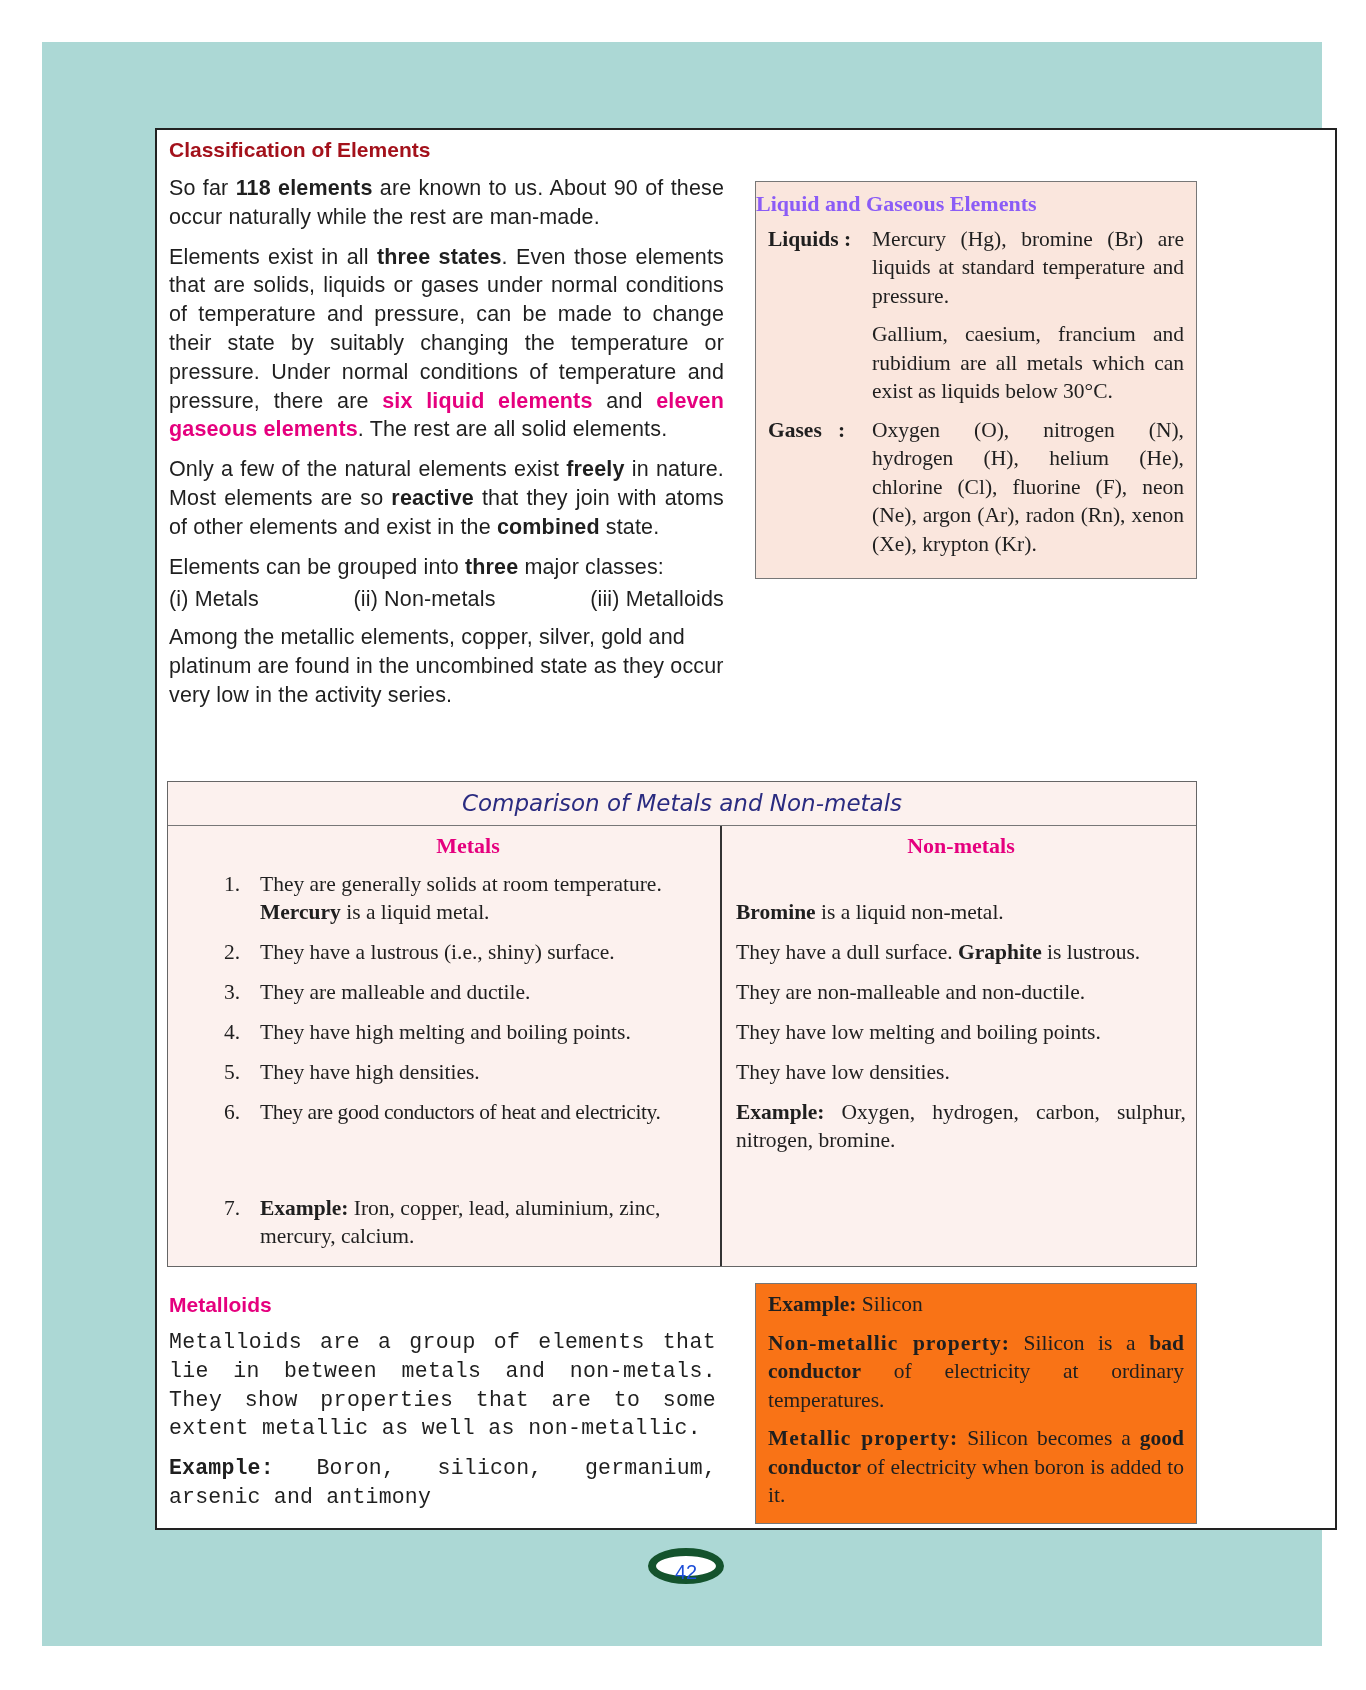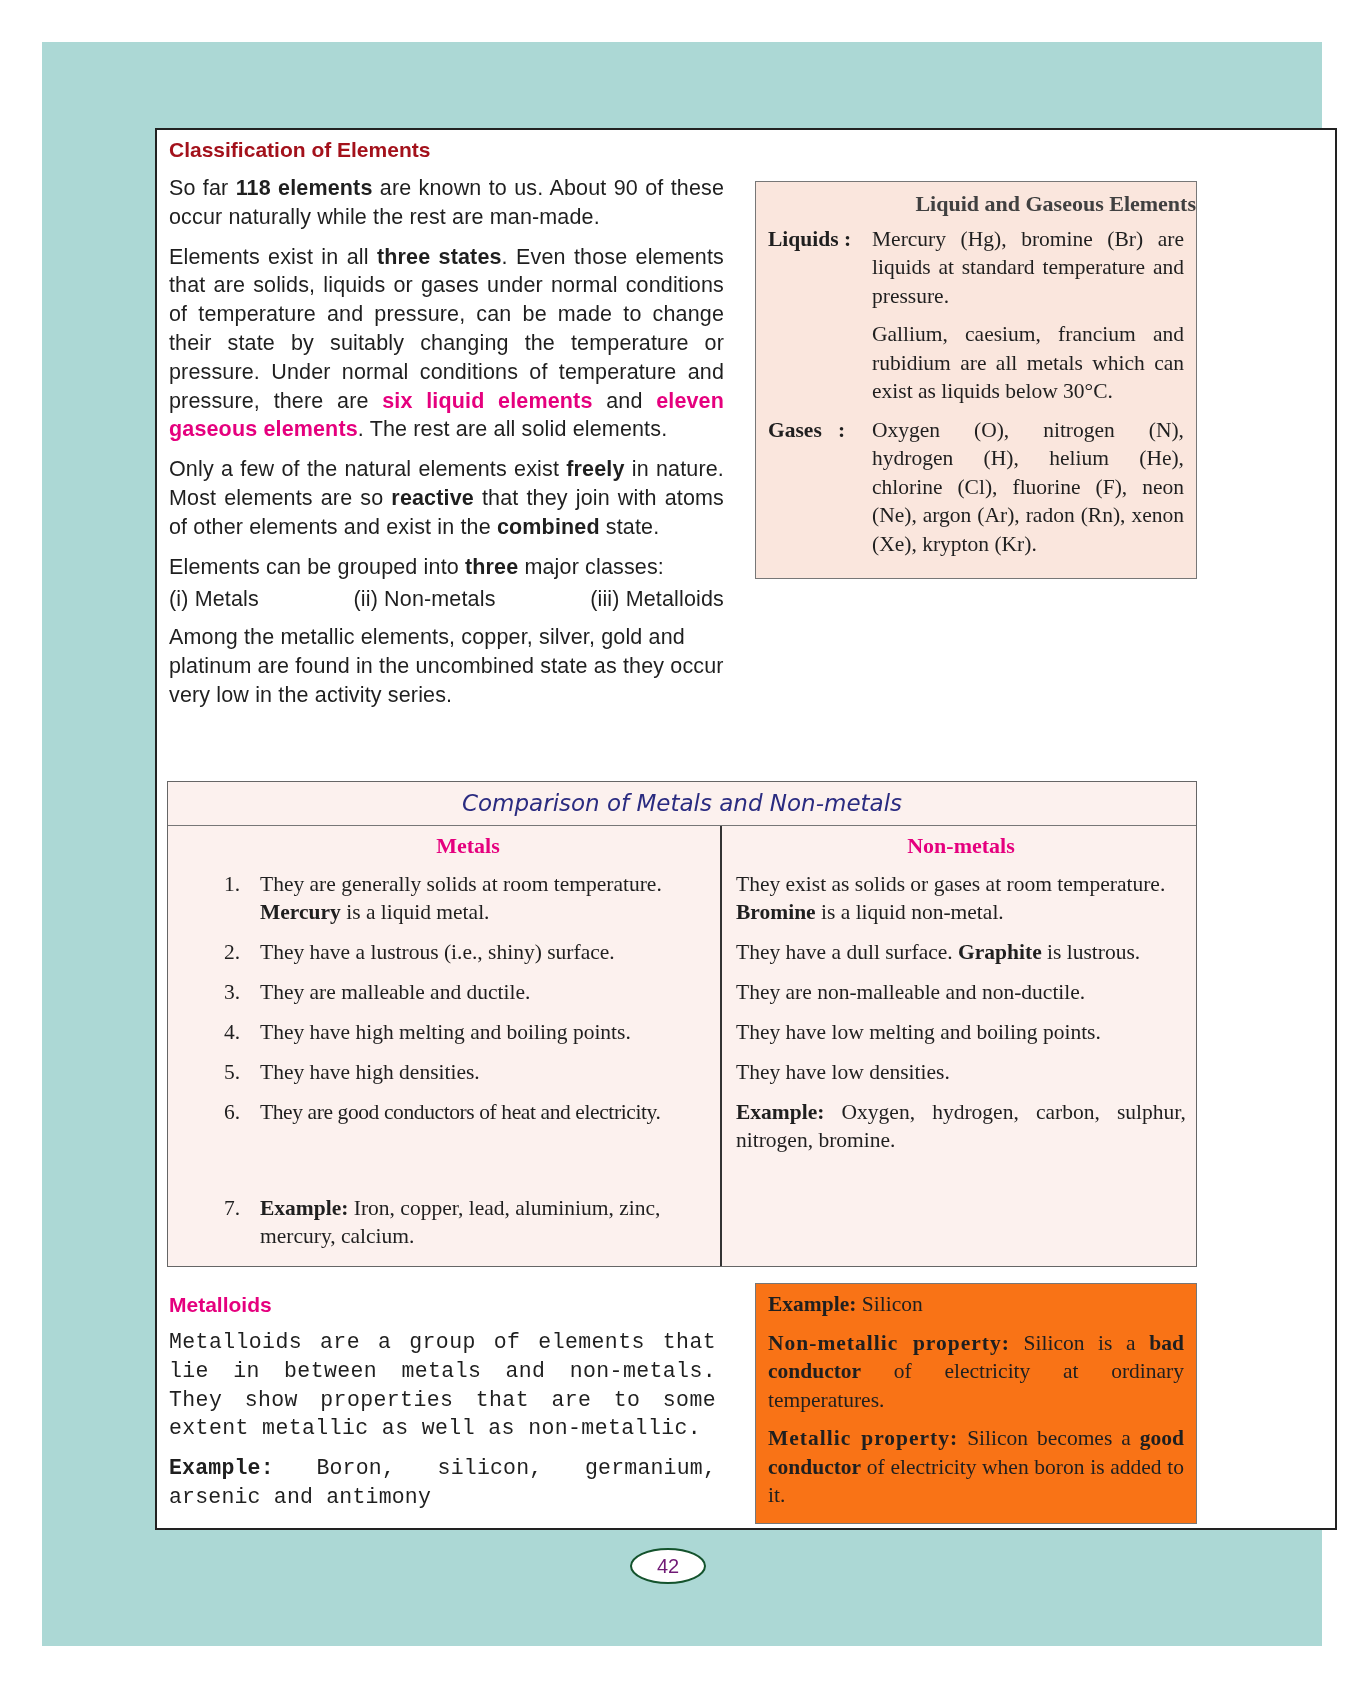--- a/index.html
+++ b/index.html
@@ -8,42 +8,42 @@
   .page { position:absolute; left:155px; top:128px; width:1182px; height:1402px; background:#ffffff; border:2px solid #222; box-sizing:border-box; }
   .sans { font-family:"Liberation Sans", sans-serif; color:#1f1f1f; }
   .serif { font-family:"Liberation Serif", serif; color:#1f1f1f; }
   .h-red { position:absolute; left:12px; top:8px; font-size:21px; font-weight:bold; color:#a3111b; }
   .leftcol { position:absolute; left:12px; top:44px; width:555px; font-size:21.5px; line-height:28.8px; }
   .leftcol p { margin:0 0 11px 0; text-align:justify; letter-spacing:0.15px; }
   .pink { color:#e5007e; font-weight:bold; }
   b { font-weight:bold; }
   .classes { display:flex; justify-content:space-between; margin:0 0 9px 0 !important; }
   .lbox { position:absolute; left:598px; top:51px; width:442px; height:398px; background:#fae6dd; border:1.5px solid #777; box-sizing:border-box; font-size:21.5px; line-height:28.5px; }
-  .lbox .title { text-align:right; color:#404040; font-weight:bold; margin-top:8px; margin-bottom:6px; font-size:22px; }
+  .lbox .title { text-align:left; color:#8b5cf6; font-weight:bold; margin-top:8px; margin-bottom:6px; font-size:22px; }
   .lrow { display:flex; padding:0 12px 0 12px; }
   .lrow .lab { width:104px; font-weight:bold; flex:none; }
   .lrow .txt { flex:1; text-align:justify; }
   .lrow .txt p { margin:0 0 10px 0; }
   .table { position:absolute; left:10px; top:651px; width:1030px; height:486px; background:#fcf1ee; border:1.5px solid #666; box-sizing:border-box; }
   .ttitle { height:43px; border-bottom:1.5px solid #777; text-align:center; font-family:"DejaVu Sans", sans-serif; font-style:italic; color:#2a2b80; font-size:23px; line-height:43px; }
   .tcols { display:flex; height:440px;padding-left:36px; }
   .tcol { box-sizing:border-box; font-size:21.5px; line-height:28px; }
   .tcol.left { width:518px; border-right:2px solid #333; padding:6px 8px 0 20px; }
   .tcol.right { flex:1; padding:6px 10px 0 14px; }
   .thead { text-align:center; color:#e5007e; font-weight:bold; font-size:22px; margin-bottom:10px; }
   .mrow { display:flex; margin-bottom:12px; }
   .mrow .num { width:36px; flex:none; }
   .mrow .t { flex:1; }
   .nrow { margin-bottom:12px; text-align:justify; }
   .metal-h { position:absolute; left:12px; top:1163px; font-size:21px; font-weight:bold; color:#e5007e; }
   .metal-p { position:absolute; left:12px; top:1198px; width:555px; font-size:21.5px; line-height:28.8px; }
   .metal-p p { margin:0 8px 11px 0; text-align:justify; letter-spacing:0.4px;font-family:Liberation Mono, monospace; }
   .sbox { position:absolute; left:598px; top:1153px; width:442px; height:241px; background:#f97316; border:1.5px solid #777; box-sizing:border-box; padding:6px 12px 0 12px; font-size:21.5px; line-height:28.5px; }
   .sbox p { margin:0 0 10px 0; text-align:justify; }
-  .pnum { position:absolute; left:630px; top:1548px; width:76px; height:36px; border:2px solid #14532d; border-radius:50%; background:#fff; box-sizing:border-box; text-align:center; line-height:32px; font-family:"Liberation Sans", sans-serif; font-size:20px; color:#701a75; }
+  .pnum { position:absolute; left:648px; top:1548px; width:76px; height:36px; border:8px solid #14532d; border-radius:50%; background:#fff; box-sizing:border-box; text-align:center; line-height:32px; font-family:"Liberation Sans", sans-serif; font-size:20px; color:#1d4ed8; }
 </style>
 </head>
 <body>
 
 <div class="teal"></div>
 
 <div class="page">
 
   <div class="h-red sans">Classification of Elements</div>
 
@@ -106,21 +106,21 @@
             <span class="num">6.</span>
             <span class="t" style="letter-spacing:-0.4px;">They are good conductors of heat and electricity.</span>
           </div>
         <div class="mrow">
             <span class="num">7.</span>
             <span class="t"><b>Example:</b><span> Iron, copper, lead, aluminium, zinc, mercury, calcium.</span></span>
           </div>
       </div>
       <div class="tcol right">
         <div class="thead">Non-metals</div>
-        <div class="nrow"><span>They exist as solids or gases at room temperature.</span><br><b>Bromine</b><span> is a liquid non-metal.</span></div>
+        <div class="nrow"><br><b>Bromine</b><span> is a liquid non-metal.</span></div>
         <div class="nrow"><span>They have a dull surface. </span><b>Graphite</b><span> is lustrous.</span></div>
         <div class="nrow">They are non-malleable and non-ductile.</div>
         <div class="nrow">They have low melting and boiling points.</div>
         <div class="nrow">They have low densities.</div>
         <div class="nrow"><b>Example:</b><span> Oxygen, hydrogen, carbon, sulphur, nitrogen, bromine.</span></div>
       </div>
     </div>
   </div>
 
   <div class="metal-h sans">Metalloids</div>

